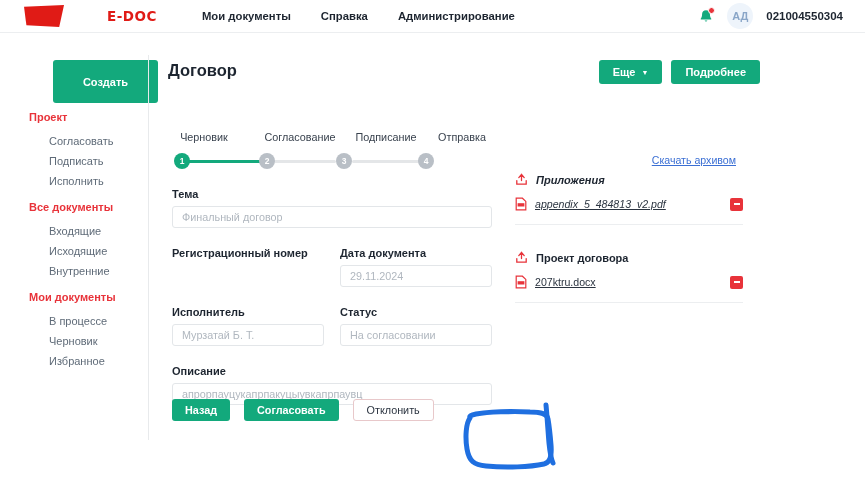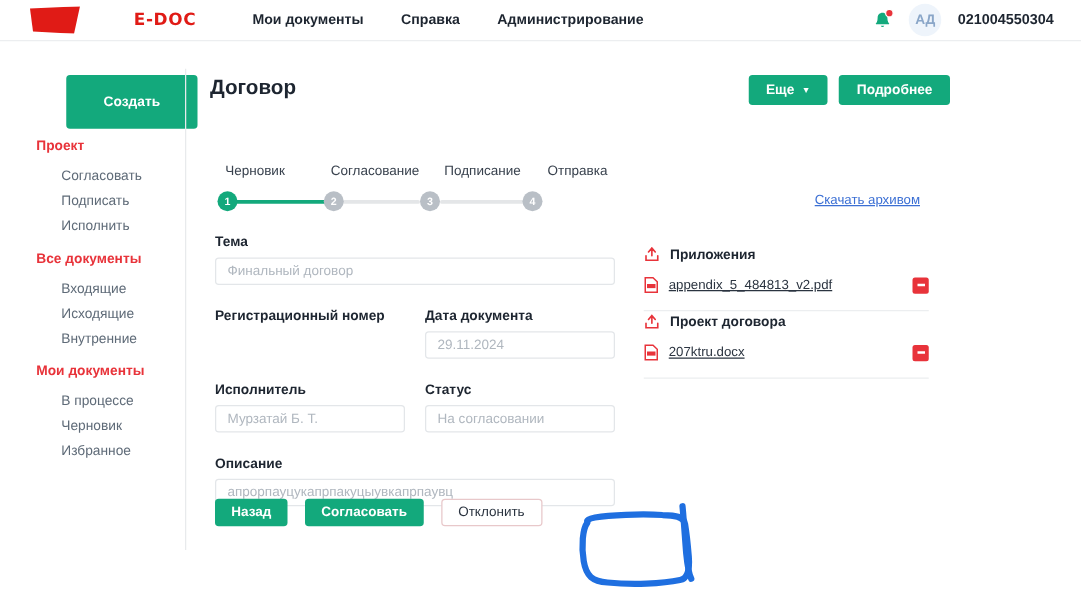--- a/index.html
+++ b/index.html
@@ -296,21 +296,21 @@
 
   <svg class="annot" width="110" height="80" viewBox="0 0 110 80">
     <path d="M12 19 C 8 24, 7 38, 9 50 C 11 62, 16 66, 28 67 C 48 69, 72 68, 86 65 C 92 64, 94 58, 93 46 C 92 34, 91 26, 90 20 C 89 15, 84 13, 72 13 C 54 12, 30 13, 18 15 C 13 16, 11 17, 12 19 Z" fill="none" stroke="#1f6fe0" stroke-width="5" stroke-linecap="round" stroke-linejoin="round"></path>
     <path d="M88 6 C 89 16, 90 32, 91 44 C 92 54, 93 60, 95 64" fill="none" stroke="#1f6fe0" stroke-width="5" stroke-linecap="round"></path>
   </svg>
 </div>
 
 <div class="rpanel">
   <div class="dl-link">Скачать архивом</div>
 
-  <div class="sect" style="top:164px;">
+  <div class="sect" style="top:140px;font-style:italic;">
     <div class="sect-head">
       <svg width="13" height="13" viewBox="0 0 13 13">
         <path d="M6.5 1.5 L3.8 4.6 M6.5 1.5 L9.2 4.6 M6.5 1.5 V7.5" fill="none" stroke="#e8333a" stroke-width="1.3" stroke-linecap="round"></path>
         <path d="M1.8 7.6 V11.2 H11.2 V7.6" fill="none" stroke="#e8333a" stroke-width="1.3" stroke-linecap="round"></path>
       </svg>
       <div class="sect-title">Приложения</div>
     </div>
     <div class="file-row">
       <svg width="12" height="14" viewBox="0 0 12 14">
         <path d="M1.2 1.2 H7.4 L10.8 4.4 V12.8 H1.2 Z" fill="none" stroke="#e8333a" stroke-width="1.2"></path>

